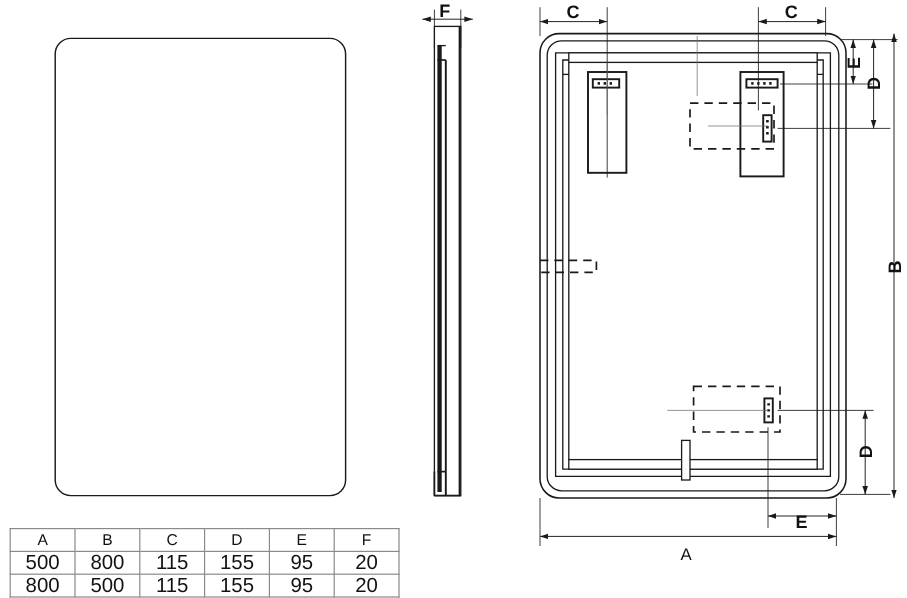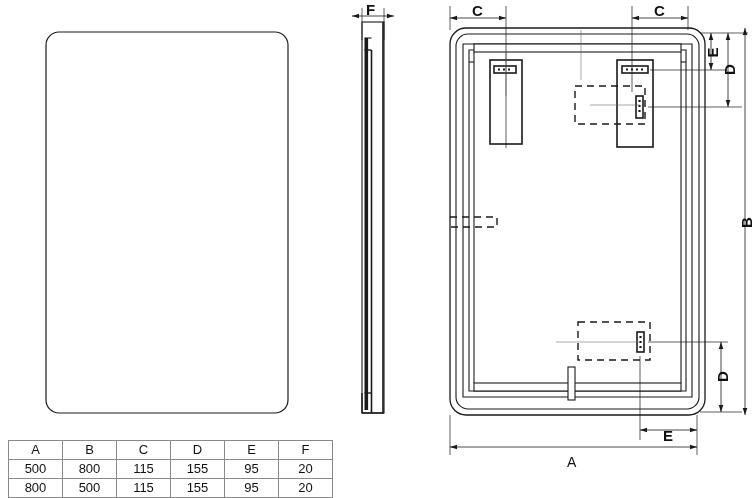--- a/index.html
+++ b/index.html
@@ -16,21 +16,21 @@
   
   .dim-table{
     position:absolute; left:8px; top:440px;
     border-collapse:collapse;
     background:#ffffff;
   }
   .dim-table td{
     border:1px solid #8a8a8a;
     width:53px; height:18px;
     text-align:center; vertical-align:middle;
-    font-size:13px; line-height:18px;
+    font-size:17px; line-height:18px;
     color:#111;
     padding:0;
     font-family:"Liberation Sans", sans-serif;
   }
   .dim-table tr.head td{ font-size:13px; }
   .dim-table tr.head td:first-child{ }
 
   
   .dlabel{
     position:absolute;

